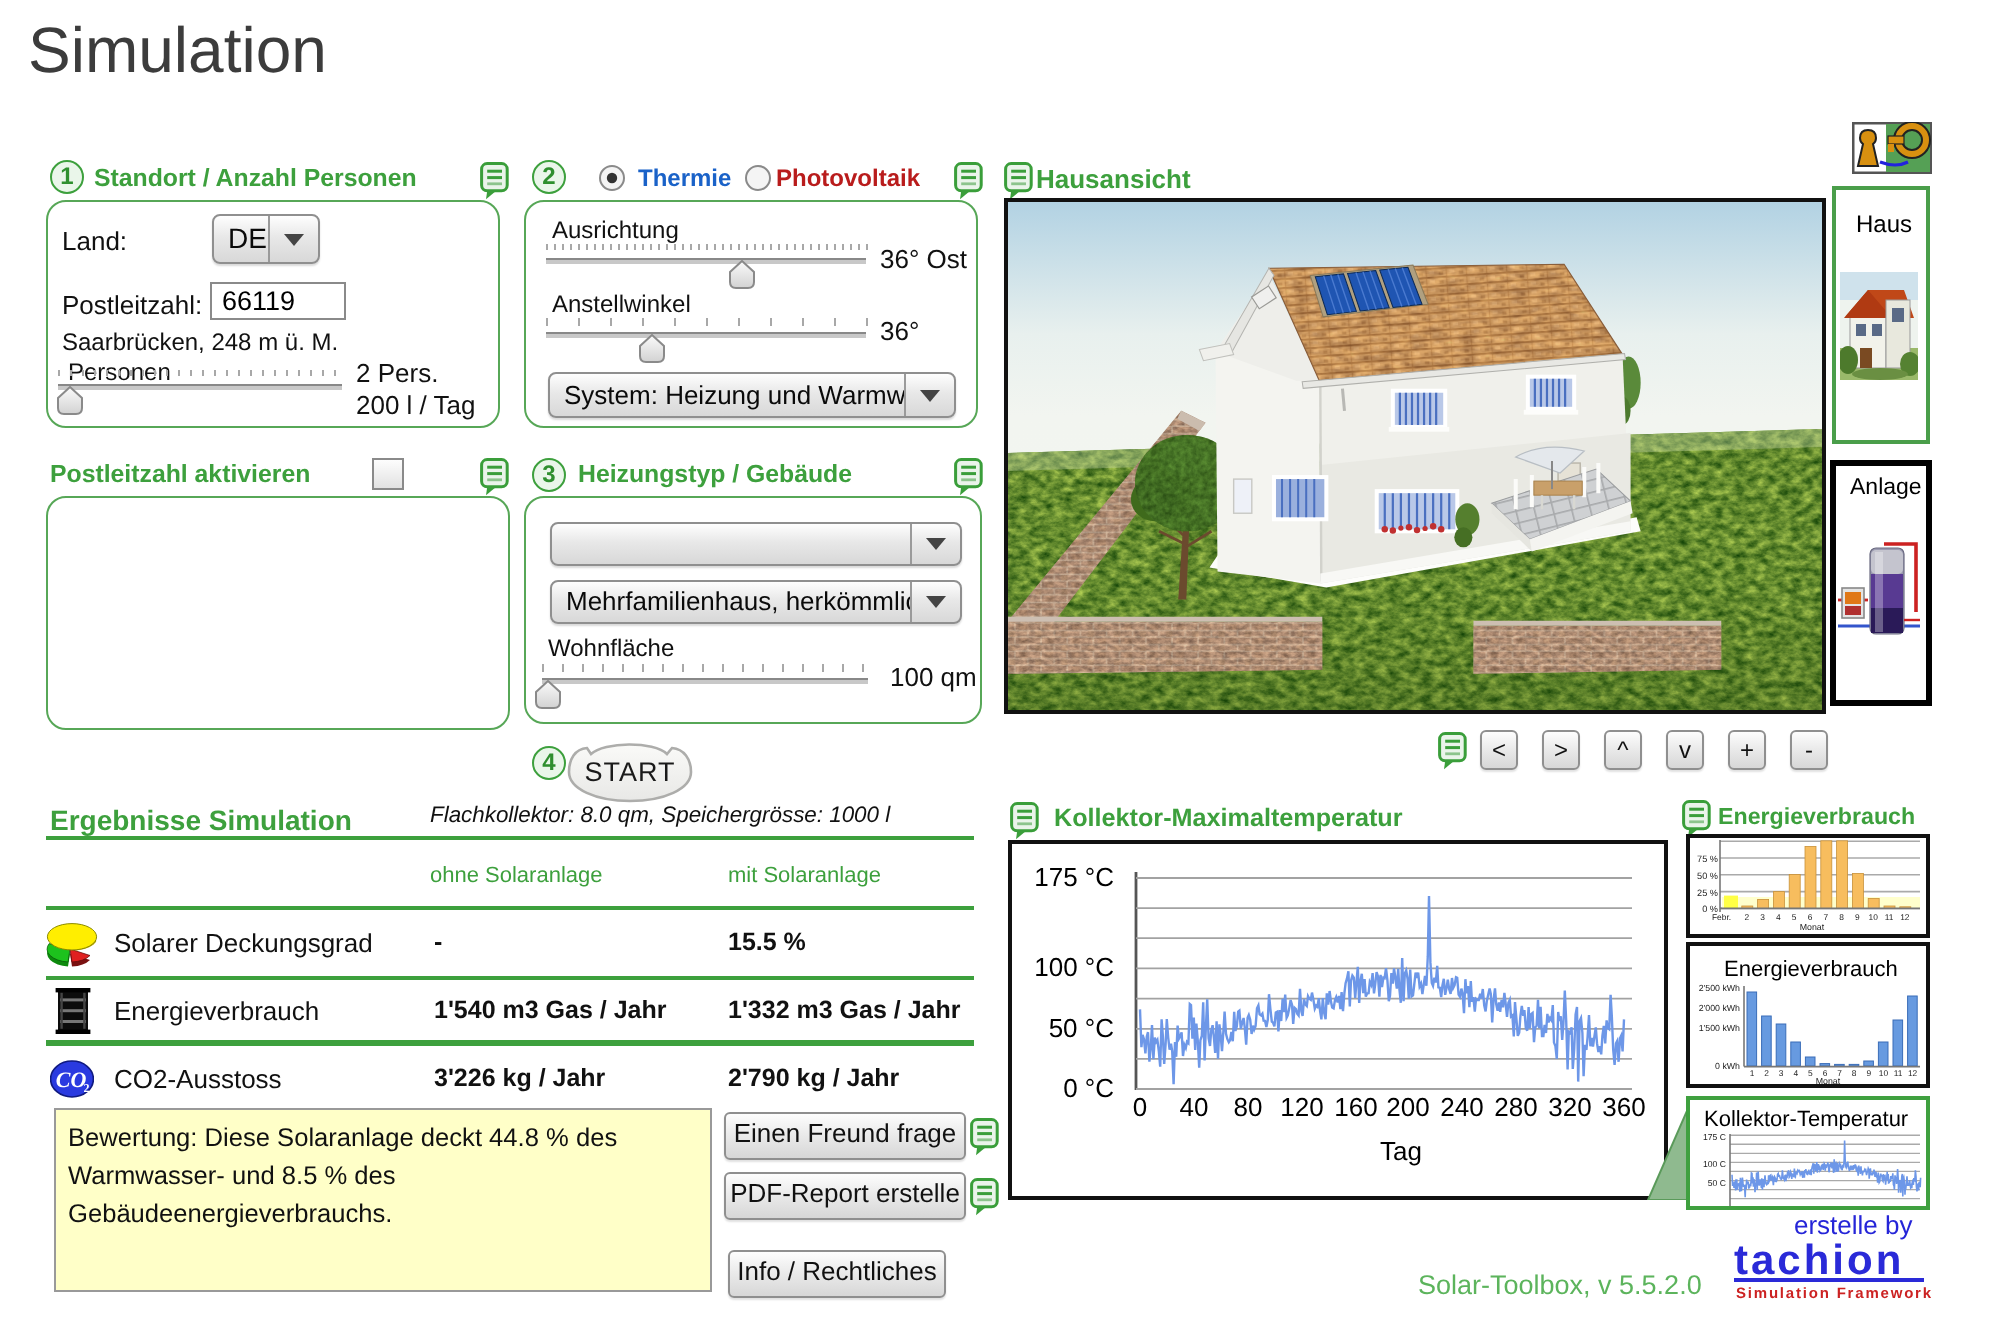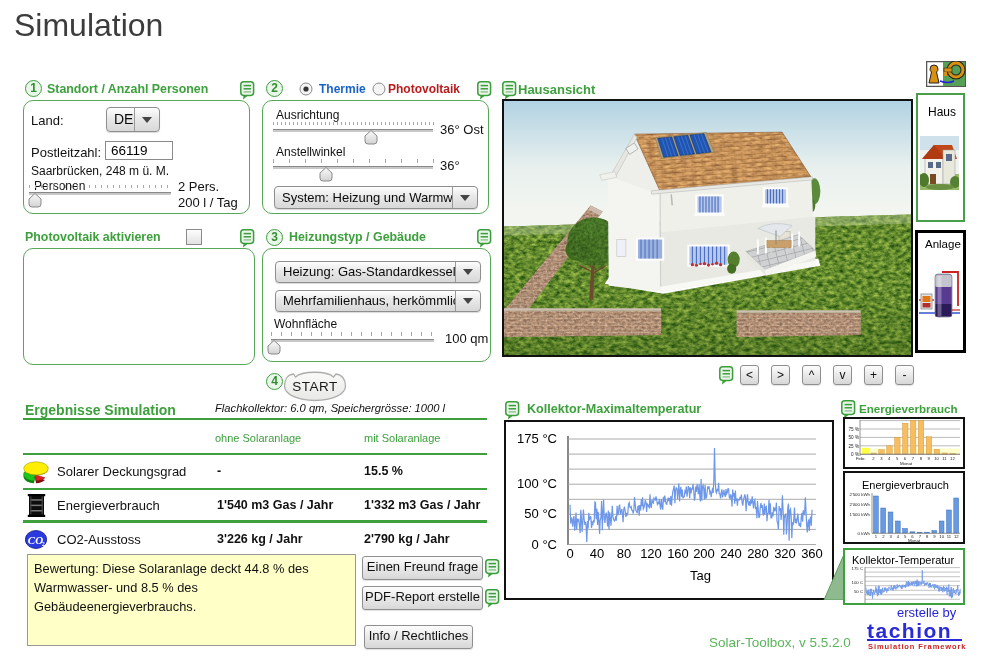--- a/index.html
+++ b/index.html
@@ -164,42 +164,41 @@
 </svg>
 <div class="lbl" style="left:440px;top:158px">36°</div>
 <div class="dd" style="left:274px;top:186px;width:202px;height:21px">
 <span class="ddt" style="font-size:13px;line-height:21px;width:171px">System: Heizung und Warmwas</span>
 <span class="dda" style="height:21px">
       <svg width="10" height="6" viewBox="0 0 10 6">
         <path d="M0 0 L10 0 L5 6 Z" fill="#444"></path>
       </svg>
     </span>
 </div>
-<div class="ph" style="left:25px;top:230px">Photovoltaik aktivieren</div>
+<div class="ph" style="left:25px;top:230px">Postleitzahl aktivieren</div>
 <div class="abs" style="left:186px;top:229px;width:14px;height:14px;border:1px solid #8a8a8a;background:linear-gradient(#fdfdfd,#e2e2e2)"></div>
 <svg class="abs" style="left:240px;top:229px" width="15" height="19" viewBox="0 0 15 19">
 <rect x="0.8" y="0.8" width="12.8" height="13.6" rx="2.8" fill="#eaf4ea" stroke="#3a9e3a" stroke-width="1.5"></rect>
 <path d="M3.6 14.5 L8 14.5 L3 18.6 Z" fill="#3a9e3a"></path>
 <line x1="3.6" y1="4.6" x2="11" y2="4.6" stroke="#3a9e3a" stroke-width="1.5"></line>
 <line x1="3.6" y1="7.8" x2="11" y2="7.8" stroke="#3a9e3a" stroke-width="1.5"></line>
 <line x1="3.6" y1="10.9" x2="11" y2="10.9" stroke="#8cc48c" stroke-width="1.4"></line>
 </svg>
 <div class="panel" style="left:23px;top:248px;width:230px;height:115px"></div>
 <div class="circ" style="left:266px;top:229px">3</div>
 <div class="ph" style="left:289px;top:230px">Heizungstyp / Gebäude</div>
 <svg class="abs" style="left:477px;top:229px" width="15" height="19" viewBox="0 0 15 19">
 <rect x="0.8" y="0.8" width="12.8" height="13.6" rx="2.8" fill="#eaf4ea" stroke="#3a9e3a" stroke-width="1.5"></rect>
 <path d="M3.6 14.5 L8 14.5 L3 18.6 Z" fill="#3a9e3a"></path>
 <line x1="3.6" y1="4.6" x2="11" y2="4.6" stroke="#3a9e3a" stroke-width="1.5"></line>
 <line x1="3.6" y1="7.8" x2="11" y2="7.8" stroke="#3a9e3a" stroke-width="1.5"></line>
 <line x1="3.6" y1="10.9" x2="11" y2="10.9" stroke="#8cc48c" stroke-width="1.4"></line>
 </svg>
 <div class="panel" style="left:262px;top:248px;width:227px;height:112px"></div>
 <div class="dd" style="left:275px;top:261px;width:204px;height:20px">
-<span class="ddt" style="font-size:13px;line-height:20px;width:173px">Heizung: Gas-Standardkessel</span>
 <span class="dda" style="height:20px">
       <svg width="10" height="6" viewBox="0 0 10 6">
         <path d="M0 0 L10 0 L5 6 Z" fill="#444"></path>
       </svg>
     </span>
 </div>
 <div class="dd" style="left:275px;top:290px;width:204px;height:20px">
 <span class="ddt" style="font-size:13px;line-height:20px;width:173px">Mehrfamilienhaus, herkömmlic</span>
 <span class="dda" style="height:20px">
       <svg width="10" height="6" viewBox="0 0 10 6">
@@ -235,21 +234,21 @@
 <defs>
       <linearGradient id="stg" x1="0" y1="0" x2="0" y2="1">
         <stop offset="0" stop-color="#fafaf8"></stop>
         <stop offset="1" stop-color="#e8e8e6"></stop>
       </linearGradient>
     </defs>
 <path d="M1.5 17 C1.5 10.5 4.5 5.5 10.5 5 L12.5 8 C19 1.8 44 1.5 50.5 8 L53 5 C59 5.5 62.5 10.5 62.5 17 C62.5 25.5 49 31.5 32 31.5 C15 31.5 1.5 25.5 1.5 17 Z" fill="url(#stg)" stroke="#adadab" stroke-width="1.3"></path>
 <text x="32" y="21.5" font-size="13.5" text-anchor="middle" fill="#1a1a1a" font-family="Liberation Sans" letter-spacing="0.5">START</text>
 </svg>
 <div class="ph" style="left:25px;top:402px;font-size:14px">Ergebnisse Simulation</div>
-<div class="abs" style="left:215px;top:402px;font-size:11.2px;font-style:italic;color:#111">Flachkollektor: 6.0 qm, Speichergrösse: 1000 l</div>
+<div class="abs" style="left:215px;top:402px;font-size:11.2px;font-style:italic;color:#111">Flachkollektor: 8.0 qm, Speichergrösse: 1000 l</div>
 <div class="abs" style="left:23px;top:418px;width:464px;height:2px;background:#3da03d"></div>
 <div class="abs g" style="left:215px;top:432px;font-size:11px">ohne Solaranlage</div>
 <div class="abs g" style="left:364px;top:432px;font-size:11px">mit Solaranlage</div>
 <div class="abs" style="left:23px;top:453px;width:464px;height:1.5px;background:#3da03d"></div>
 <svg class="abs" style="left:22px;top:461px" width="28" height="23" viewBox="0 0 28 23">
 <path d="M13 15.7 L12 22.2 A11.5 6.5 0 0 1 2.6 13 Z" fill="#0d8a0d"></path>
 <path d="M13 15.7 L23 18.95 A11.5 6.5 0 0 1 14 22.2 Z" fill="#7a1010"></path>
 <path d="M13 13.5 L12 20 A11.5 6.5 0 0 1 2.6 10.8 Z" fill="#1dc21d" stroke="#0a5a0a" stroke-width="0.4"></path>
 <path d="M13 13.5 L23 16.75 A11.5 6.5 0 0 1 14 20 Z" fill="#e02020" stroke="#6a0a0a" stroke-width="0.4"></path>
 <path d="M26.3 9.3 A12.3 6.6 0 0 1 16 14.3 L16 12 Z" fill="#b8a400"></path>

